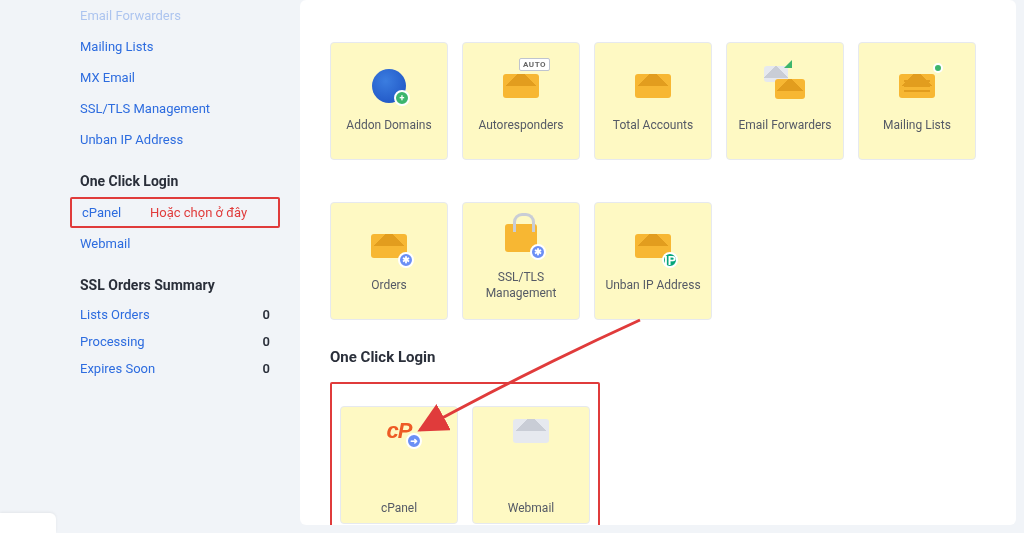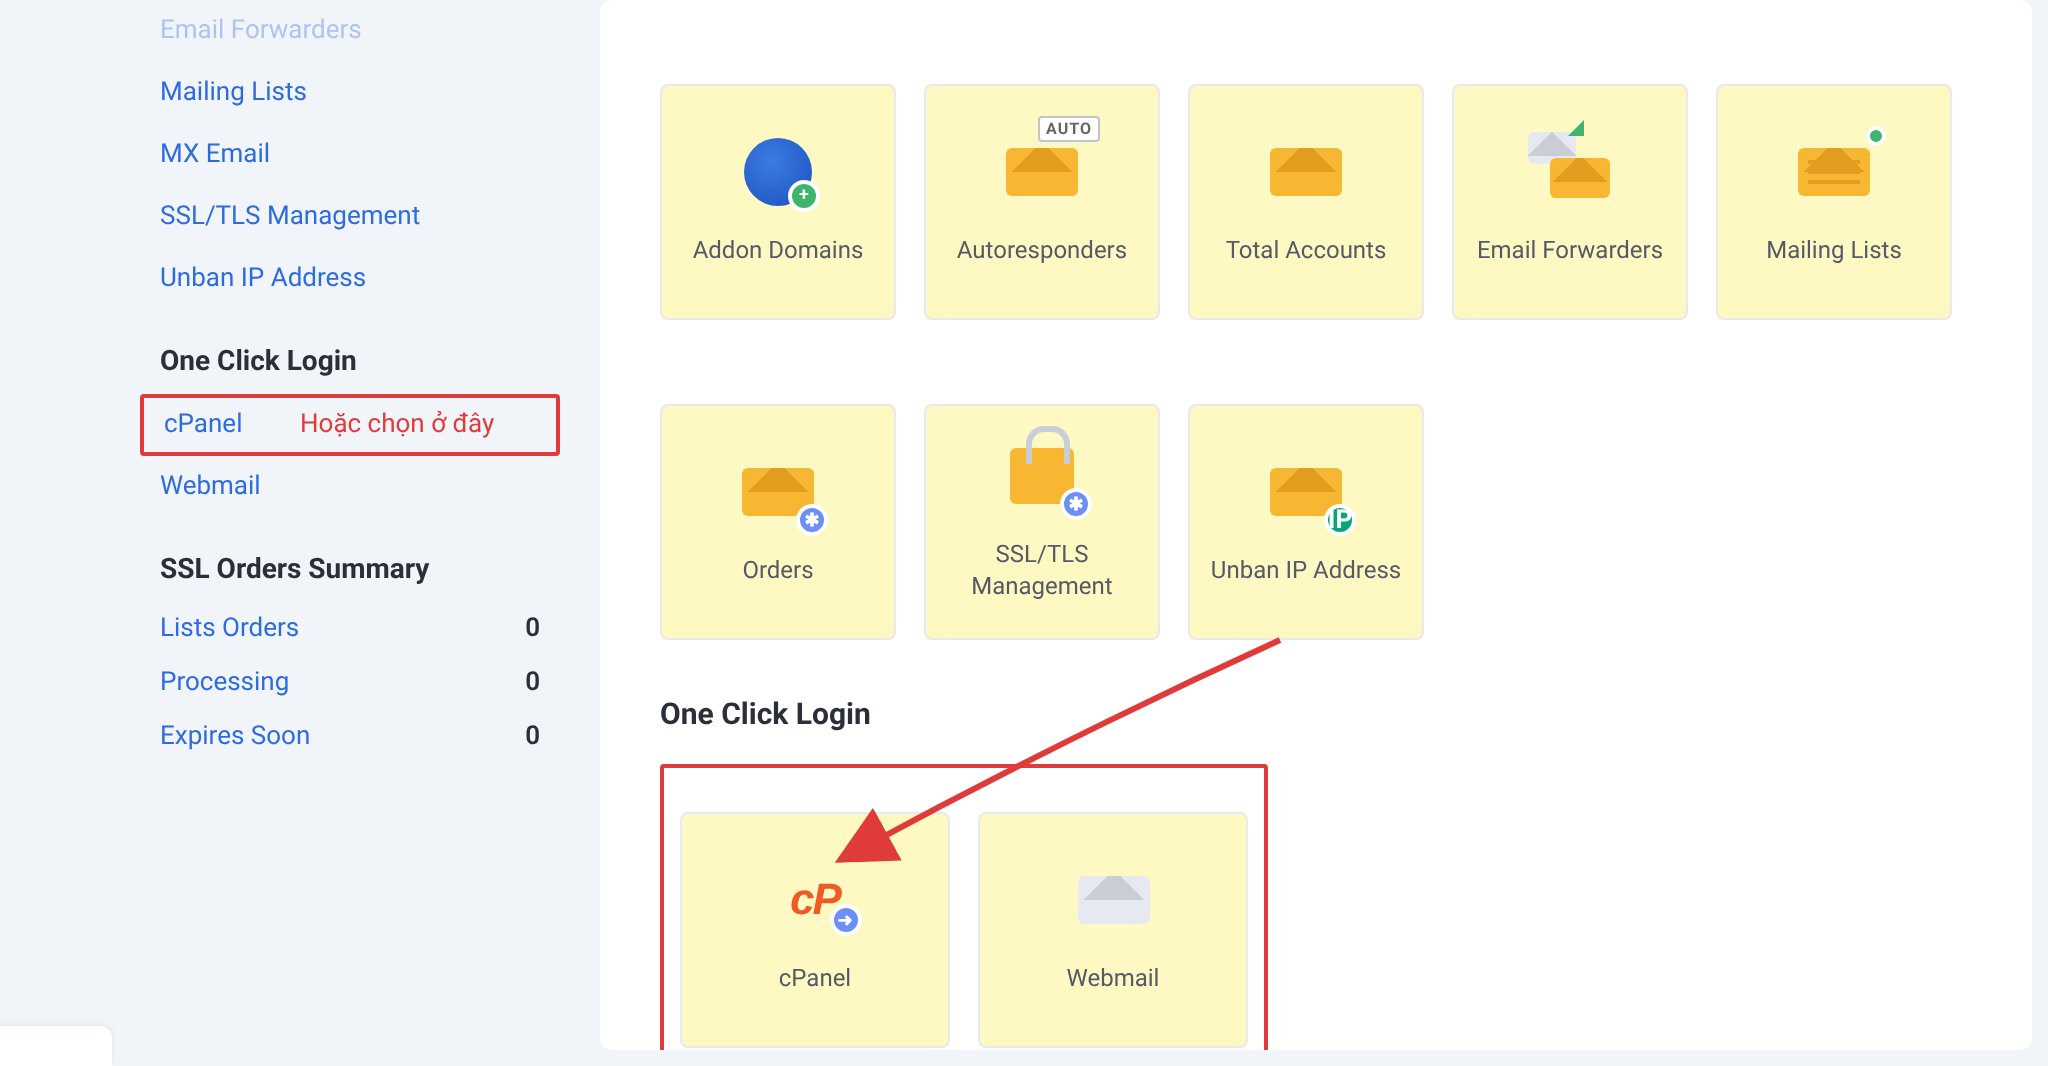--- a/index.html
+++ b/index.html
@@ -109,21 +109,21 @@
     margin-bottom: 16px;
   }
   .highlight-box-main {
     border: 2px solid #e03b3b;
     border-radius: 2px;
     display: inline-flex;
     padding: 8px;
     gap: 14px;
     position: relative;
   }
-  .card.small { width: 135px; }
+  .card.small { width: 118px; justify-content: space-between; }
 
   
   .env {
     width: 36px; height: 24px; background: #f7b733; border-radius: 3px; position: relative;
   }
   .env::before {
     content: ""; position: absolute; top:0; left:0; right:0; height:12px;
     background: linear-gradient(135deg, transparent 49%, #e29d1e 50%) left/50% 100% no-repeat,
                 linear-gradient(-135deg, transparent 49%, #e29d1e 50%) right/50% 100% no-repeat;
   }

